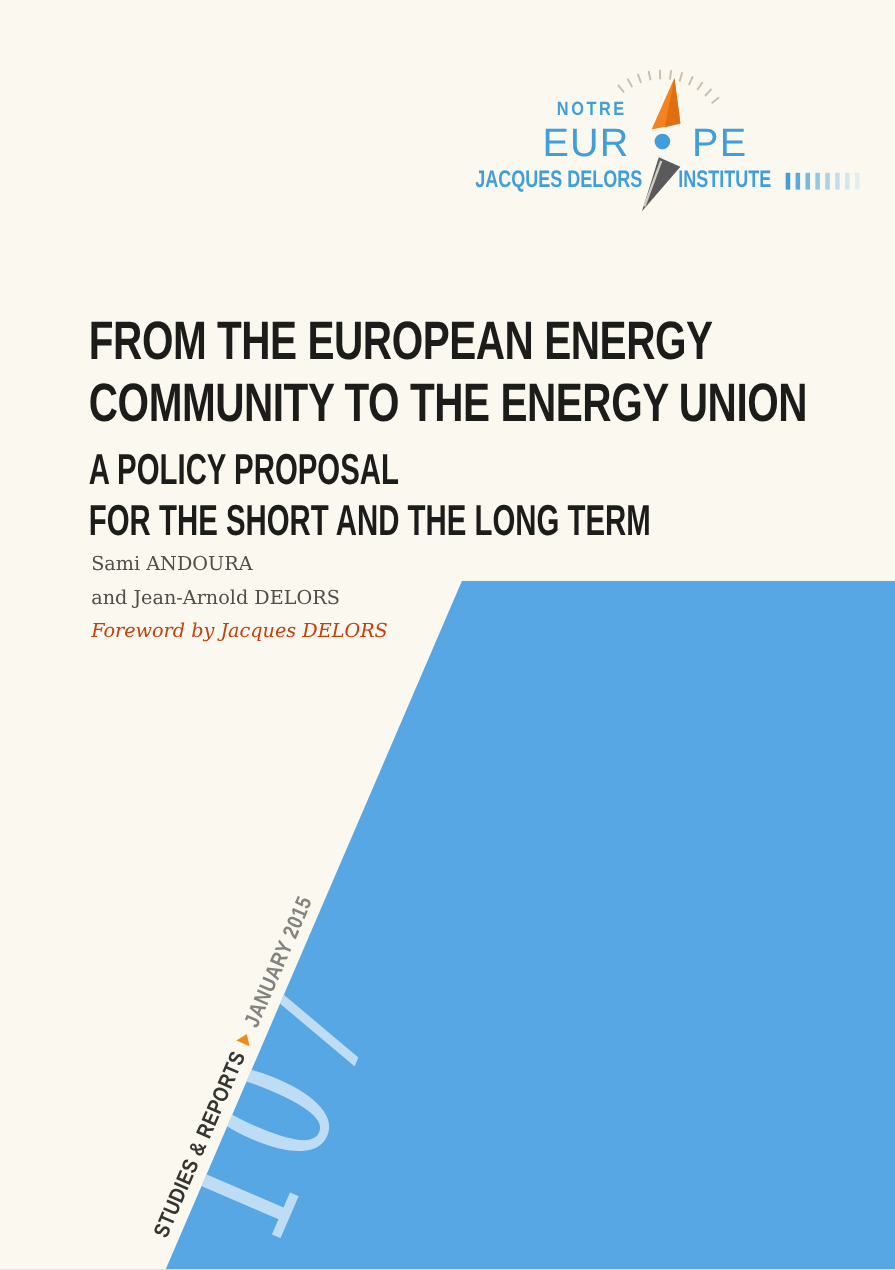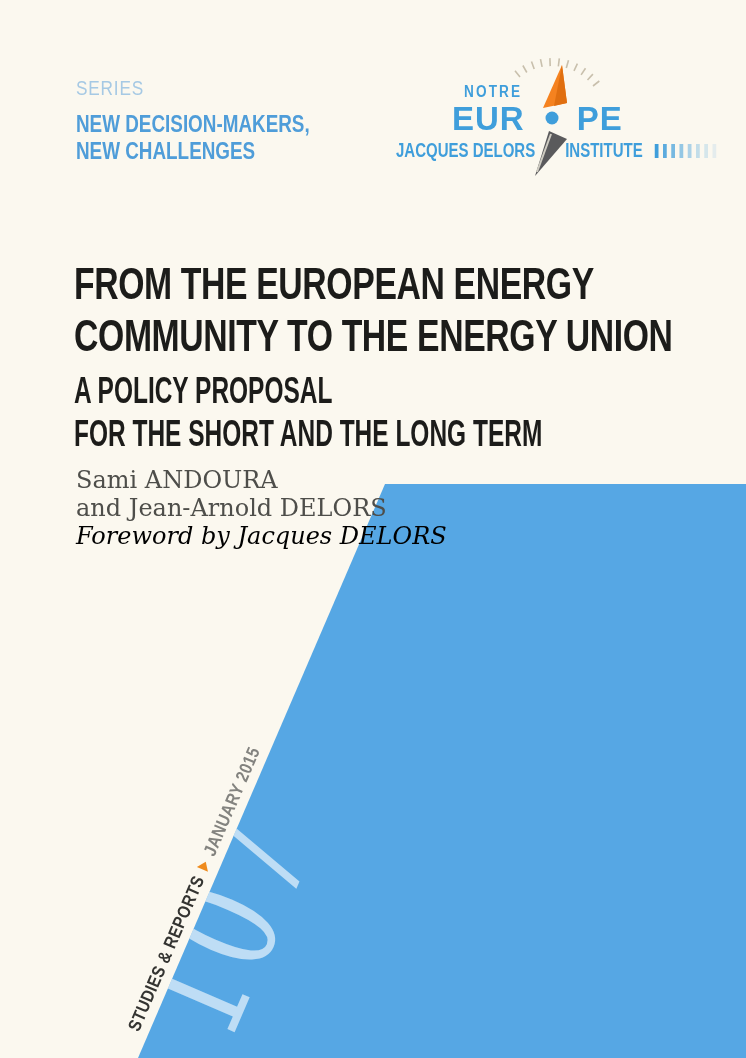--- a/index.html
+++ b/index.html
@@ -35,21 +35,21 @@
   }
   
   .logo-notre {
     position:absolute; left:464px; top:83px;
     font-size:16px; font-weight:bold; letter-spacing:2.5px;
     color:#3f9edb; transform:scaleX(0.85); transform-origin:left;
   }
   .logo-europe {
     position:absolute; left:452px; top:100px;
     display:flex; align-items:center;
-    font-size:33px; font-weight:bold; letter-spacing:1px; color:#3f9edb;
+    font-size:33px; font-weight:normal; letter-spacing:1px; color:#3f9edb;
   }
   .logo-europe .o-gap { width:52px; }
   .logo-institute-row {
     position:absolute; left:396px; top:139px;
     display:flex; align-items:center;
     font-size:20px; font-weight:bold; color:#3f9edb;
     transform:scaleX(0.75); transform-origin:left; white-space:nowrap;
   }
   .logo-institute-row .inst { margin-left:40px; }
   .fade-ticks { display:flex; align-items:center; margin-left:16px; }
@@ -65,25 +65,25 @@
     font-size:45px; font-weight:bold; line-height:52px; letter-spacing:-0.5px;
     transform:scaleX(0.75); transform-origin:left; white-space:nowrap;
   }
   .subtitle-block { position:absolute; left:74px; top:369px; color:#1c1c1a; }
   .subtitle-line {
     font-size:36px; font-weight:bold; line-height:43px;
     transform:scaleX(0.68); transform-origin:left; white-space:nowrap;
   }
   
   .authors-block {
-    position:absolute; left:76px; top:466px;
-    font-family:"DejaVu Serif", serif; font-size:24px; line-height:28px;
+    position:absolute; left:76px; top:456px;
+    font-family:"DejaVu Serif", serif; font-size:16px; line-height:28px;
     color:#4e4e4a;
   }
-  .foreword { font-style:italic; color:#000000; }
+  .foreword { font-style:italic; color:#c2410c; }
   
   .footer-label {
     position:absolute; left:54px; top:878px; width:280px; height:22px;
     display:flex; align-items:center; justify-content:center; gap:9px;
     transform: rotate(-66.7deg) scaleX(0.85);
     white-space:nowrap;
   }
   .footer-series { font-size:18px; font-weight:bold; letter-spacing:.5px; color:#343431; }
   .footer-date   { font-size:18px; font-weight:bold; letter-spacing:.5px; color:#83837f; }
   .footer-arrow {
@@ -95,25 +95,20 @@
 </style>
 </head>
 <body>
 
 <div class="cover">
 
   <div class="blue-shape">
     <div class="big-number">107</div>
   </div>
 
-  <div class="series-block">
-    <div class="series-label">SERIES</div>
-    <div class="series-title">NEW DECISION-MAKERS,</div>
-    <div class="series-title">NEW CHALLENGES</div>
-  </div>
 
   <div class="logo-notre">NOTRE</div>
 
   <div class="logo-europe">
     <span>EUR</span>
     <span class="o-gap"></span>
     <span>PE</span>
   </div>
 
   <div class="logo-institute-row">

